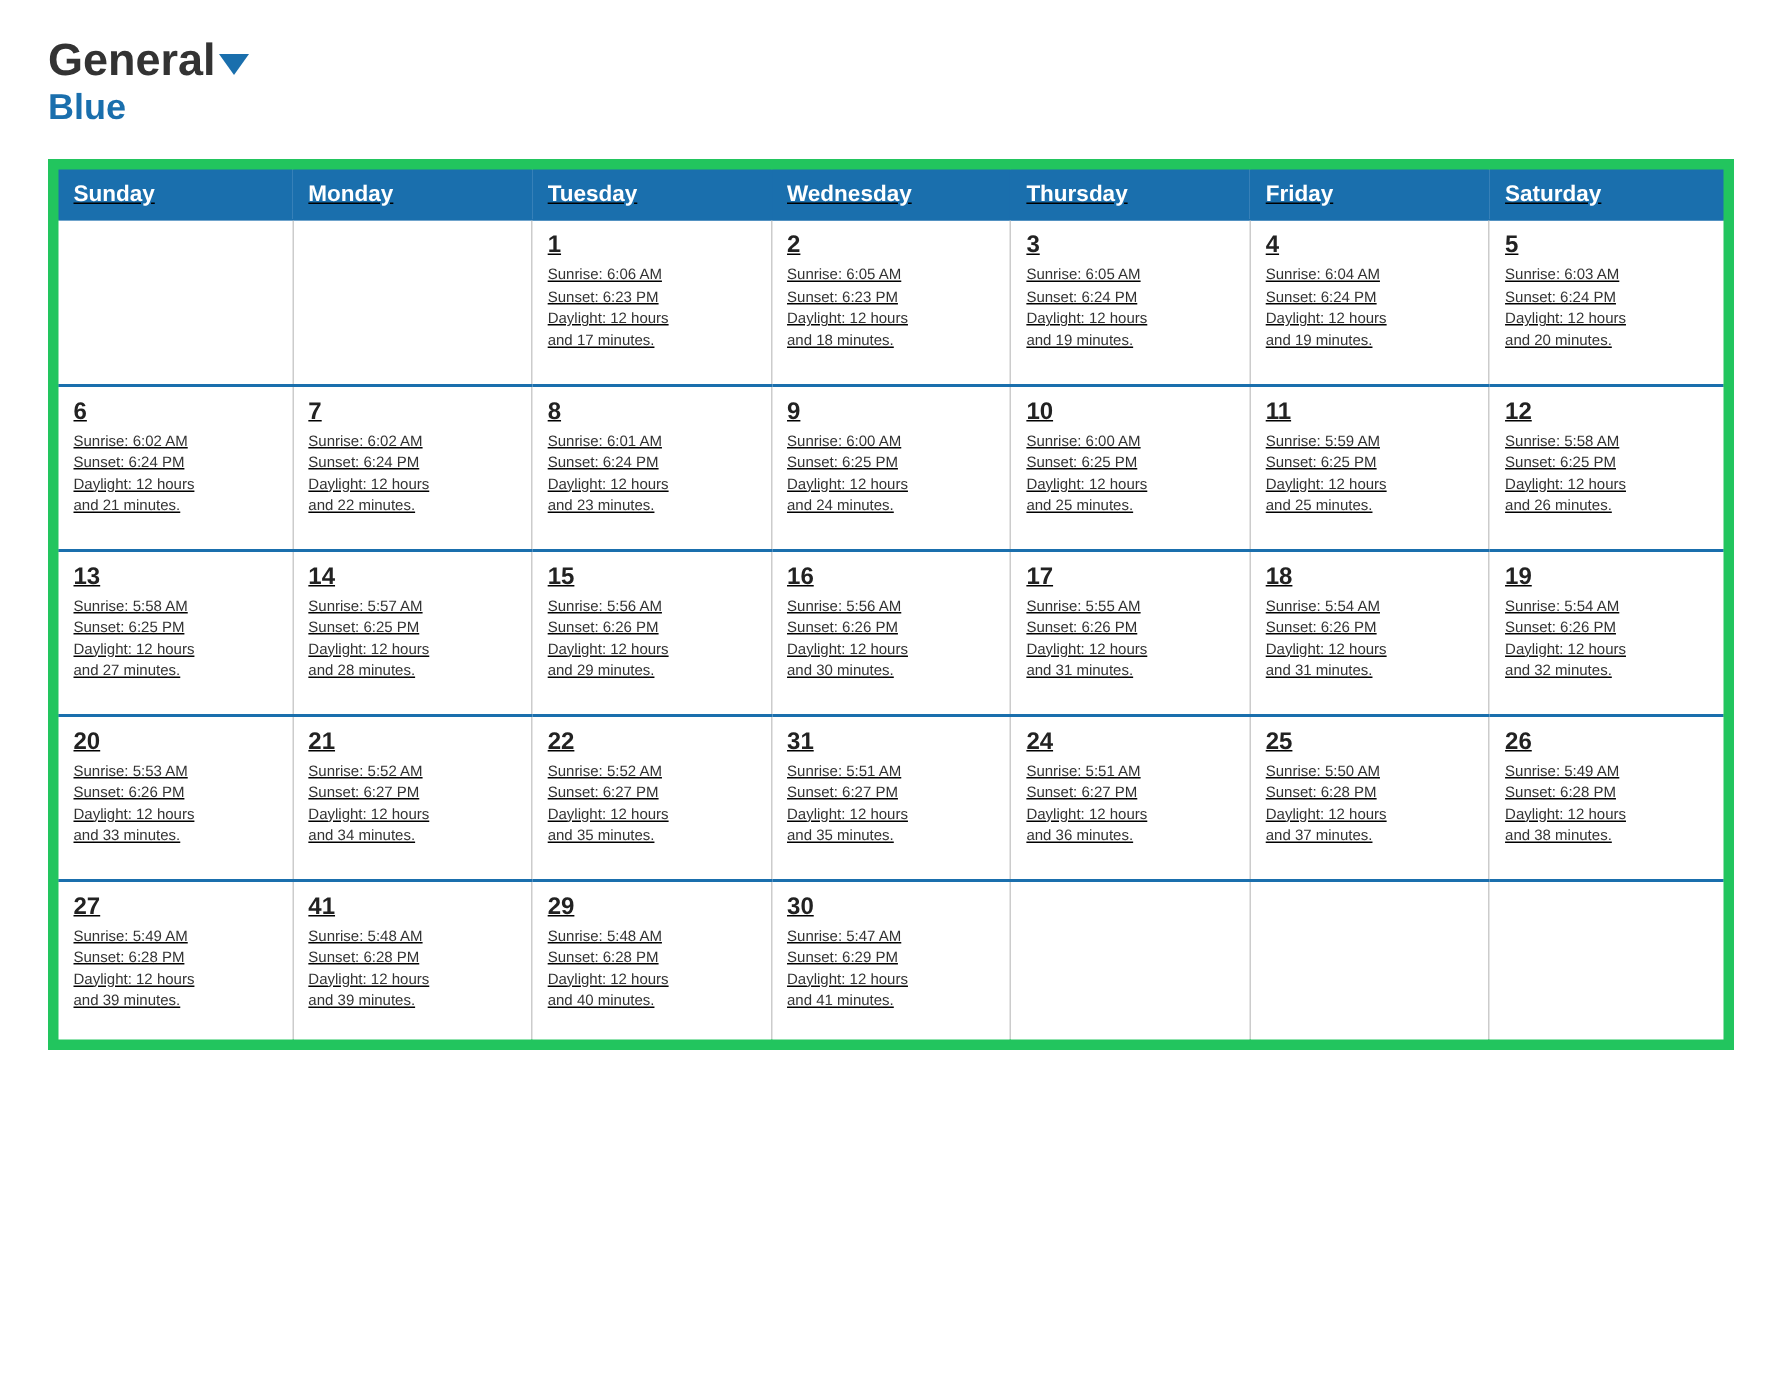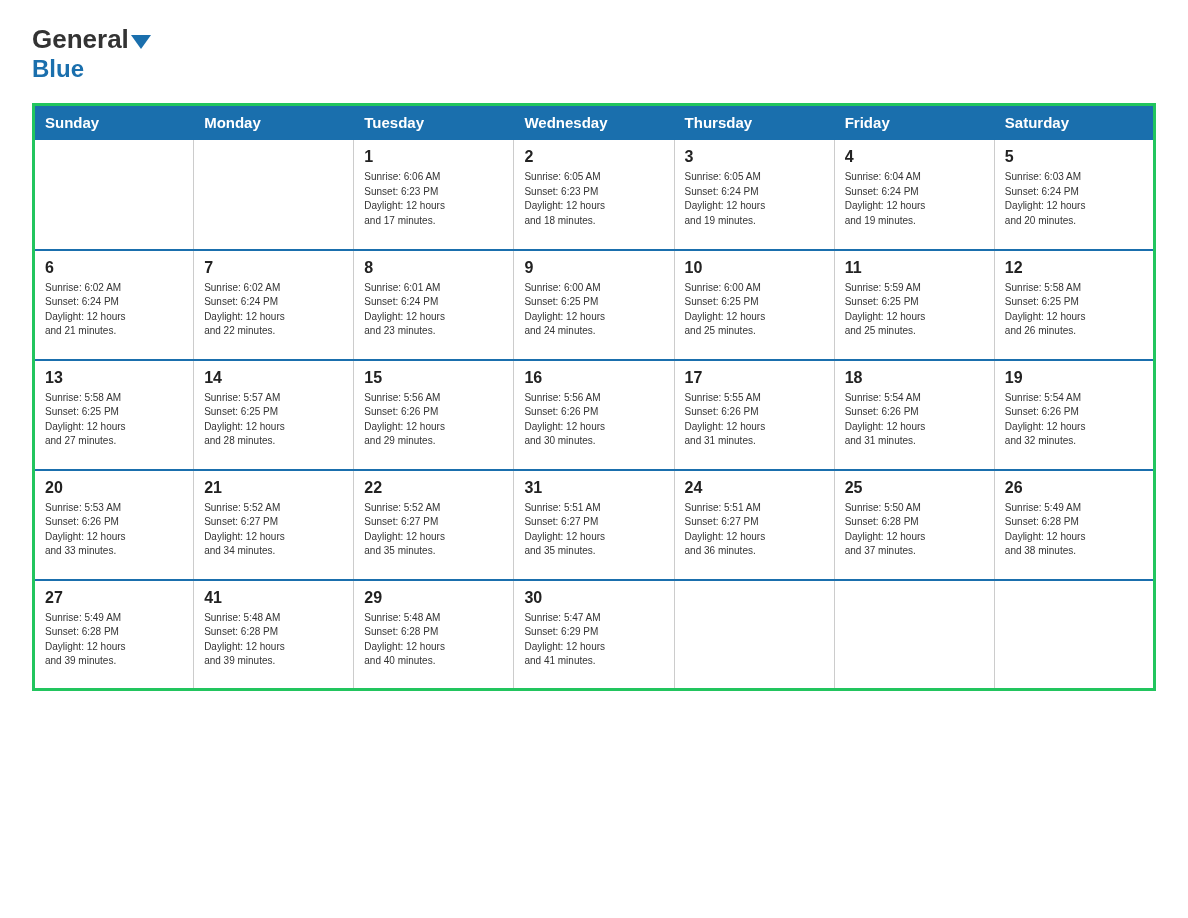--- a/index.html
+++ b/index.html
@@ -17,21 +17,21 @@
       margin-bottom: 20px;
     }
     .logo {
       display: flex;
       flex-direction: column;
       align-items: flex-start;
     }
     .logo-text {
       display: flex;
       align-items: center;
-      font-size: 26px;
+      font-size: 30px;
       font-weight: bold;
       color: #333;
     }
     .logo-general { color: #333; }
     .logo-triangle {
       width: 0;
       height: 0;
       border-left: 10px solid transparent;
       border-right: 10px solid transparent;
       border-top: 14px solid #1a6fad;
@@ -55,21 +55,22 @@
       line-height: 1.1;
     }
     .title-block h2 {
       font-size: 22px;
       font-weight: 400;
       color: #444;
     }
     .calendar {
       width: 100%;
       border-collapse: collapse;
-      border: 3px solid #22c55e;
+      border: 7px solid #22c55e;
+      text-decoration: underline;
     }
     .calendar th {
       background-color: #1a6fad;
       color: #fff;
       font-size: 15px;
       font-weight: 600;
       padding: 8px 10px;
       text-align: left;
       border: 1px solid #1a6fad;
     }

